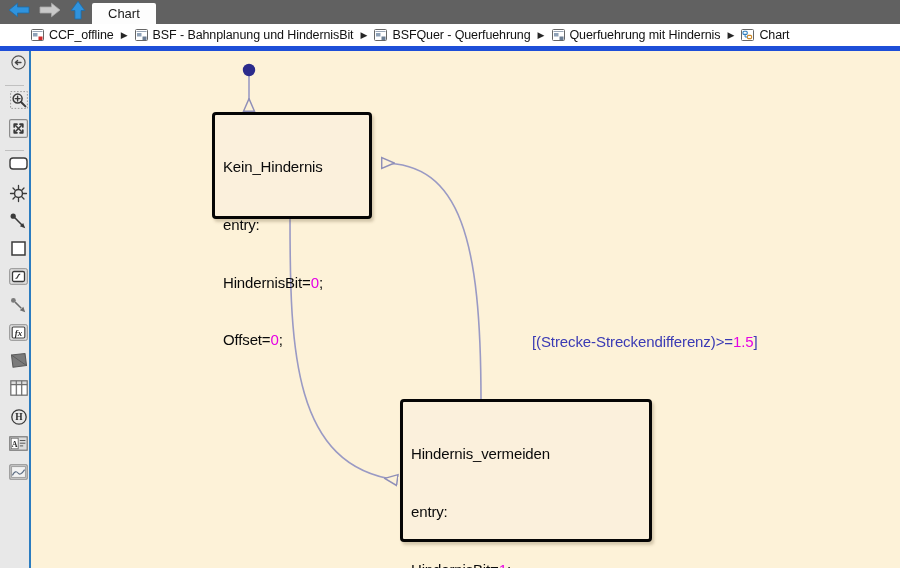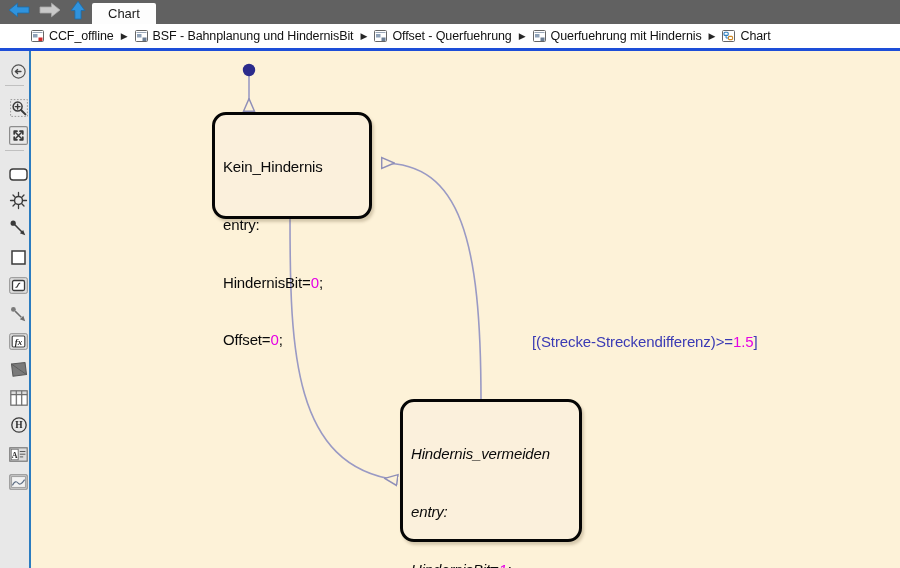--- a/index.html
+++ b/index.html
@@ -57,21 +57,21 @@
     border-top-right-radius: 2px;
     white-space: nowrap;
   }
 
   
   .crumbbar {
     position: absolute;
     left: 0; top: 24px;
     width: 900px; height: 27px;
     background: #ffffff;
-    border-bottom: 3px solid #1d4ed8;
+    border-bottom: 5px solid #1d4ed8;
     box-sizing: border-box;
     display: flex;
     align-items: center;
   }
   .crumb-left-pad { width: 31px; flex: 0 0 31px; height: 100%; }
   .crumbs {
     display: flex;
     align-items: center;
     font-size: 12.5px;
     color: #111;
@@ -99,21 +99,21 @@
     left: 0; top: 51px;
     width: 31px; height: 517px;
     background: #e8e8e8;
     border-right: 2px solid #2b7cc0;
     box-sizing: border-box;
   }
   .tool {
     width: 37px;
     height: 26px;
     display: flex;
-    align-items: flex-end;
+    align-items: flex-start;
     justify-content: center;
   }
   .tool-sep {
     width: 19px;
     height: 1px;
     background: #c0c0c0;
     margin: 1px auto 1px auto;
   }
 
   
@@ -123,21 +123,21 @@
     width: 869px; height: 517px;
     background: #fdf2d8;
     overflow: hidden;
   }
   .canvas svg { position: absolute; left: 0; top: 0; }
 
   .state {
     position: absolute;
     background: #fbf0dc;
     border: 3px solid #050505;
-    border-radius: 14px;
+    border-radius: 4px;
     box-sizing: border-box;
     box-shadow: 2px 3px 3px rgba(90,70,40,0.25);
   }
   .state-text {
     position: absolute;
     left: 8px;
     top: 4px;
     font-size: 15px;
     line-height: 1.28;
     color: #0a0a0a;
@@ -215,21 +215,21 @@
 
       <div class="crumb">
         <span>
           <svg class="ficon" width="14" height="14" viewBox="0 0 14 14">
             <rect x="0.5" y="1.5" width="12" height="11" rx="1" fill="#ffffff" stroke="#666" stroke-width="1"></rect>
             <path d="M1.5 3.5 H11.5" stroke="#9aa7b8" stroke-width="1"></path>
             <rect x="2" y="5" width="4.5" height="3.5" fill="#8fa2b8"></rect>
             <rect x="7.5" y="8.5" width="4" height="3.5" fill="#6b7d93"></rect>
           </svg>
         </span>
-        <span class="crumb-label">Offset - Querfuehrung</span>
+        <span class="crumb-label">BSFQuer - Querfuehrung</span>
       </div>
       <span class="crumb-sep">▶</span>
 
       <div class="crumb">
         <span>
           <svg class="ficon" width="14" height="14" viewBox="0 0 14 14">
             <rect x="0.5" y="1.5" width="12" height="11" rx="1" fill="#ffffff" stroke="#666" stroke-width="1"></rect>
             <path d="M1.5 3.5 H11.5" stroke="#9aa7b8" stroke-width="1"></path>
             <rect x="2" y="5" width="4.5" height="3.5" fill="#8fa2b8"></rect>
             <rect x="7.5" y="8.5" width="4" height="3.5" fill="#6b7d93"></rect>
@@ -402,21 +402,21 @@
 
     <div class="state" style="left:181px; top:61px; width:160px; height:107px;">
       <div class="state-text">
         <div><span>Kein_Hindernis</span></div>
         <div><span>entry:</span></div>
         <div><span>HindernisBit=</span><span class="num">0</span><span>;</span></div>
         <div><span>Offset=</span><span class="num">0</span><span>;</span></div>
       </div>
     </div>
 
-    <div class="state" style="left:369px; top:348px; width:182px; height:143px;font-style:italic;">
+    <div class="state" style="left:369px; top:348px; width:252px; height:143px;">
       <div class="state-text">
         <div><span>Hindernis_vermeiden</span></div>
         <div><span>entry:</span></div>
         <div><span>HindernisBit=</span><span class="num">1</span><span>;</span></div>
         
         
       </div>
     </div>
 
 

